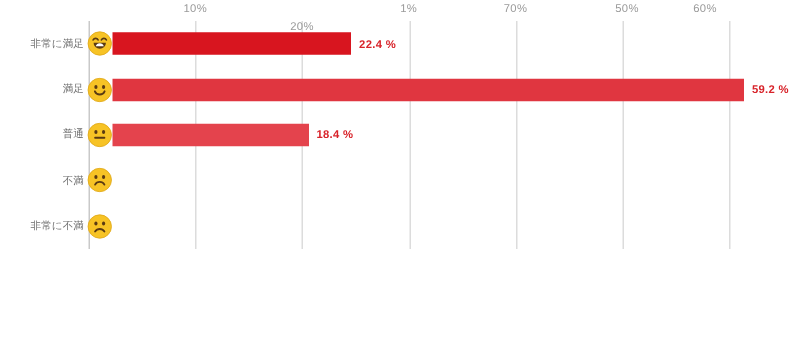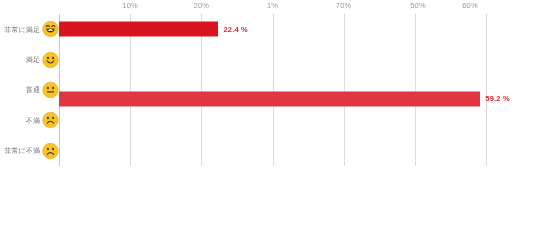--- a/index.html
+++ b/index.html
@@ -49,21 +49,21 @@
     transform: translateX(-50%);
     font-size: 7.5px;
     color: #9a9a9a;
     white-space: nowrap;
     letter-spacing: 0.2px;
   }
 
   
   .row {
     position: absolute;
-    left: 0;
+    left: 16px;
     right: 0;
     height: 30.4px;
     text-decoration: underline;
   }
   .row-inner {
     position: absolute;
     left: 0;
     top: 0;
     bottom: 0;
     right: 0;
@@ -125,21 +125,21 @@
       <div class="gridline" style="left: 130.167px; top: 14px; height: 152px; background: rgb(220, 220, 220);"></div>
       <div class="gridline" style="left: 201.333px; top: 14px; height: 152px; background: rgb(220, 220, 220);"></div>
       <div class="gridline" style="left: 272.5px; top: 14px; height: 152px; background: rgb(220, 220, 220);"></div>
       <div class="gridline" style="left: 343.667px; top: 14px; height: 152px; background: rgb(220, 220, 220);"></div>
       <div class="gridline" style="left: 414.833px; top: 14px; height: 152px; background: rgb(220, 220, 220);"></div>
       <div class="gridline" style="left: 486px; top: 14px; height: 152px; background: rgb(220, 220, 220);"></div>
     </div>
 
   <div id="ticks">
       <div class="tick-label" style="left: 130.167px; color: rgb(154, 154, 154);">10%</div>
-      <div class="tick-label" style="left: 201.333px; color: rgb(154, 154, 154);">20%</div>
+      <div class="tick-label" style="left: 201.333px; color: rgb(154, 154, 154); margin-top: 12px;">20%</div>
       <div class="tick-label" style="left: 272.5px; color: rgb(154, 154, 154);">1%</div>
       <div class="tick-label" style="left: 343.667px; color: rgb(154, 154, 154);">70%</div>
       <div class="tick-label" style="left: 418px; color: rgb(154, 154, 154);">50%</div>
       <div class="tick-label" style="left: 470px; color: rgb(154, 154, 154);">60%</div>
     </div>
 
   <div class="plot-area">
     <div id="rows">
         <div class="row" style="top: 0px; height: 30.4px;">
           <div class="row-inner">
@@ -168,38 +168,41 @@
               <span style="display: block; line-height: 0;">
                 <svg class="cat-emoji" viewBox="0 0 24 24" xmlns="http://www.w3.org/2000/svg">
                   <circle cx="12" cy="12" r="11" fill="#f7c325"></circle>
                   <circle cx="12" cy="12" r="11" fill="none" stroke="#e0a91a" stroke-width="0.8"></circle>
                   <ellipse cx="8.4" cy="9.2" rx="1.5" ry="1.9" fill="#5a3a12"></ellipse>
                   <ellipse cx="15.6" cy="9.2" rx="1.5" ry="1.9" fill="#5a3a12"></ellipse>
                   <path d="M7.4 13.2 A5 5 0 0 0 16.6 13.2" fill="none" stroke="#5a3a12" stroke-width="1.7" stroke-linecap="round"></path>
                 </svg>
               </span>
             </div>
-            <div class="bar" style="width: 421.307px; background: rgb(224, 54, 64); margin-top: 39px;">
+            <div class="bar" style="width: 421.307px; background: rgb(224, 54, 64);">
               <span class="bar-value" style="color: rgb(216, 35, 42);">59.2 %</span>
             </div>
           </div>
         </div>
         <div class="row" style="top: 60.8px; height: 30.4px;">
           <div class="row-inner">
             <div class="cat-label">
               <span class="cat-text" style="color: rgb(110, 110, 110);">普通</span>
               <span style="display: block; line-height: 0;">
                 <svg class="cat-emoji" viewBox="0 0 24 24" xmlns="http://www.w3.org/2000/svg">
                   <circle cx="12" cy="12" r="11" fill="#f7c325"></circle>
                   <circle cx="12" cy="12" r="11" fill="none" stroke="#e0a91a" stroke-width="0.8"></circle>
                   <ellipse cx="8.4" cy="9.2" rx="1.5" ry="1.9" fill="#5a3a12"></ellipse>
                   <ellipse cx="15.6" cy="9.2" rx="1.5" ry="1.9" fill="#5a3a12"></ellipse>
                   <line x1="7.6" y1="14.6" x2="16.4" y2="14.6" stroke="#5a3a12" stroke-width="1.7" stroke-linecap="round"></line>
                 </svg>
               </span>
+            </div>
+            <div class="bar" style="width: 130.947px; background: rgb(228, 67, 77);">
+              <span class="bar-value" style="color: rgb(216, 35, 42);">18.4 %</span>
             </div>
           </div>
         </div>
         <div class="row" style="top: 91.2px; height: 30.4px;">
           <div class="row-inner">
             <div class="cat-label">
               <span class="cat-text" style="color: rgb(110, 110, 110);">不満</span>
               <span style="display: block; line-height: 0;">
                 <svg class="cat-emoji" viewBox="0 0 24 24" xmlns="http://www.w3.org/2000/svg">
                   <circle cx="12" cy="12" r="11" fill="#f7c325"></circle>

